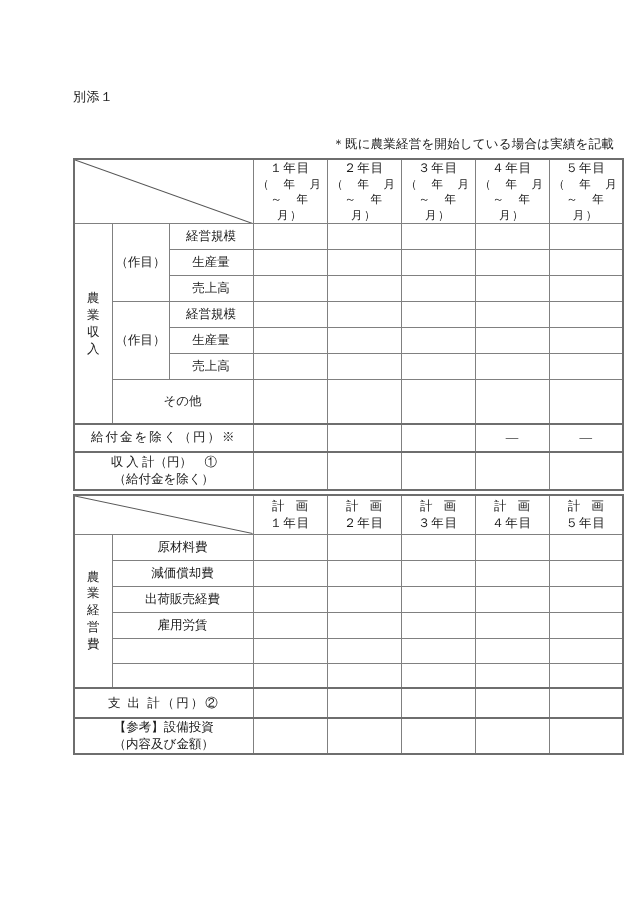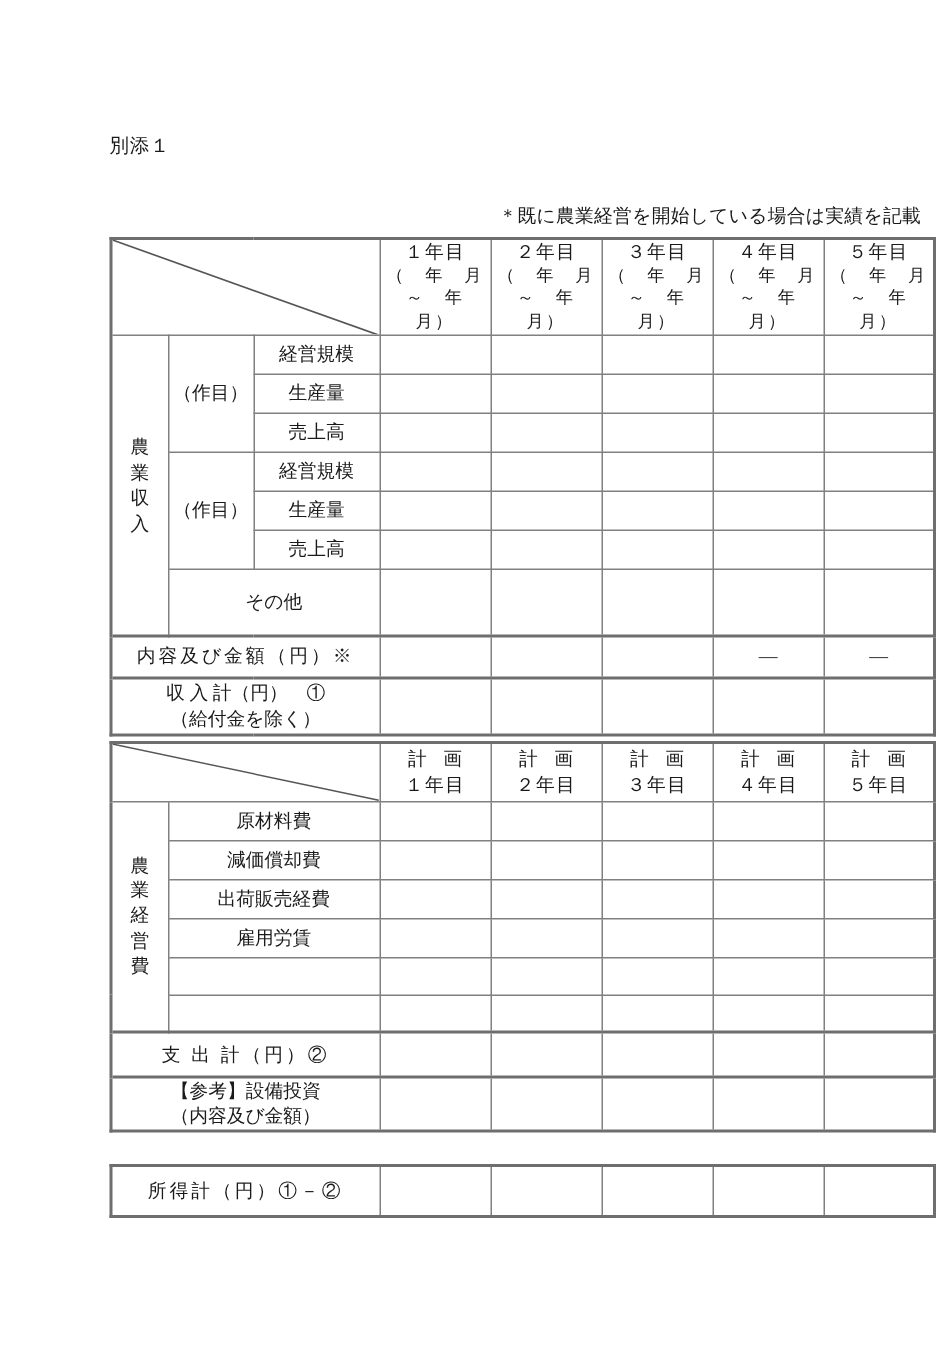--- a/index.html
+++ b/index.html
@@ -235,21 +235,21 @@
       <tr style="height:44px;">
         <td colspan="2">その他</td>
         <td></td>
         <td></td>
         <td></td>
         <td></td>
         <td class="thick-right"></td>
       </tr>
 
       <tr style="height:28px;">
-        <td class="thick-top thick-left wide-label" colspan="3">内容及び金額（円）※</td>
+        <td class="thick-top thick-left wide-label" colspan="3">給付金を除く（円）※</td>
         <td class="thick-top"></td>
         <td class="thick-top"></td>
         <td class="thick-top"></td>
         <td class="thick-top dash">—</td>
         <td class="thick-top thick-right dash">—</td>
       </tr>
 
       <tr style="height:38px;">
         <td class="thick-top thick-bottom thick-left two-line" colspan="3">収 入 計（円）　①
 （給付金を除く）</td>
@@ -370,35 +370,15 @@
 （内容及び金額）</td>
         <td class="thick-top thick-bottom"></td>
         <td class="thick-top thick-bottom"></td>
         <td class="thick-top thick-bottom"></td>
         <td class="thick-top thick-bottom"></td>
         <td class="thick-top thick-bottom thick-right"></td>
       </tr>
     </tbody>
   </table>
 
-  <table class="grid" id="t3" style="left:57px; top:748px; width:549px;">
-    <colgroup>
-      <col style="width:179px">
-      <col style="width:74px">
-        <col style="width:74px">
-        <col style="width:74px">
-        <col style="width:74px">
-        <col style="width:74px">
-    </colgroup>
-    <tbody>
-      <tr style="height:34px;">
-        <td class="thick-top thick-bottom thick-left wide-label">所得計（円）①－②</td>
-        <td class="thick-top thick-bottom"></td>
-        <td class="thick-top thick-bottom"></td>
-        <td class="thick-top thick-bottom"></td>
-        <td class="thick-top thick-bottom"></td>
-        <td class="thick-top thick-bottom thick-right"></td>
-      </tr>
-    </tbody>
-  </table>
 
 
 </div>
 
 </body></html>

